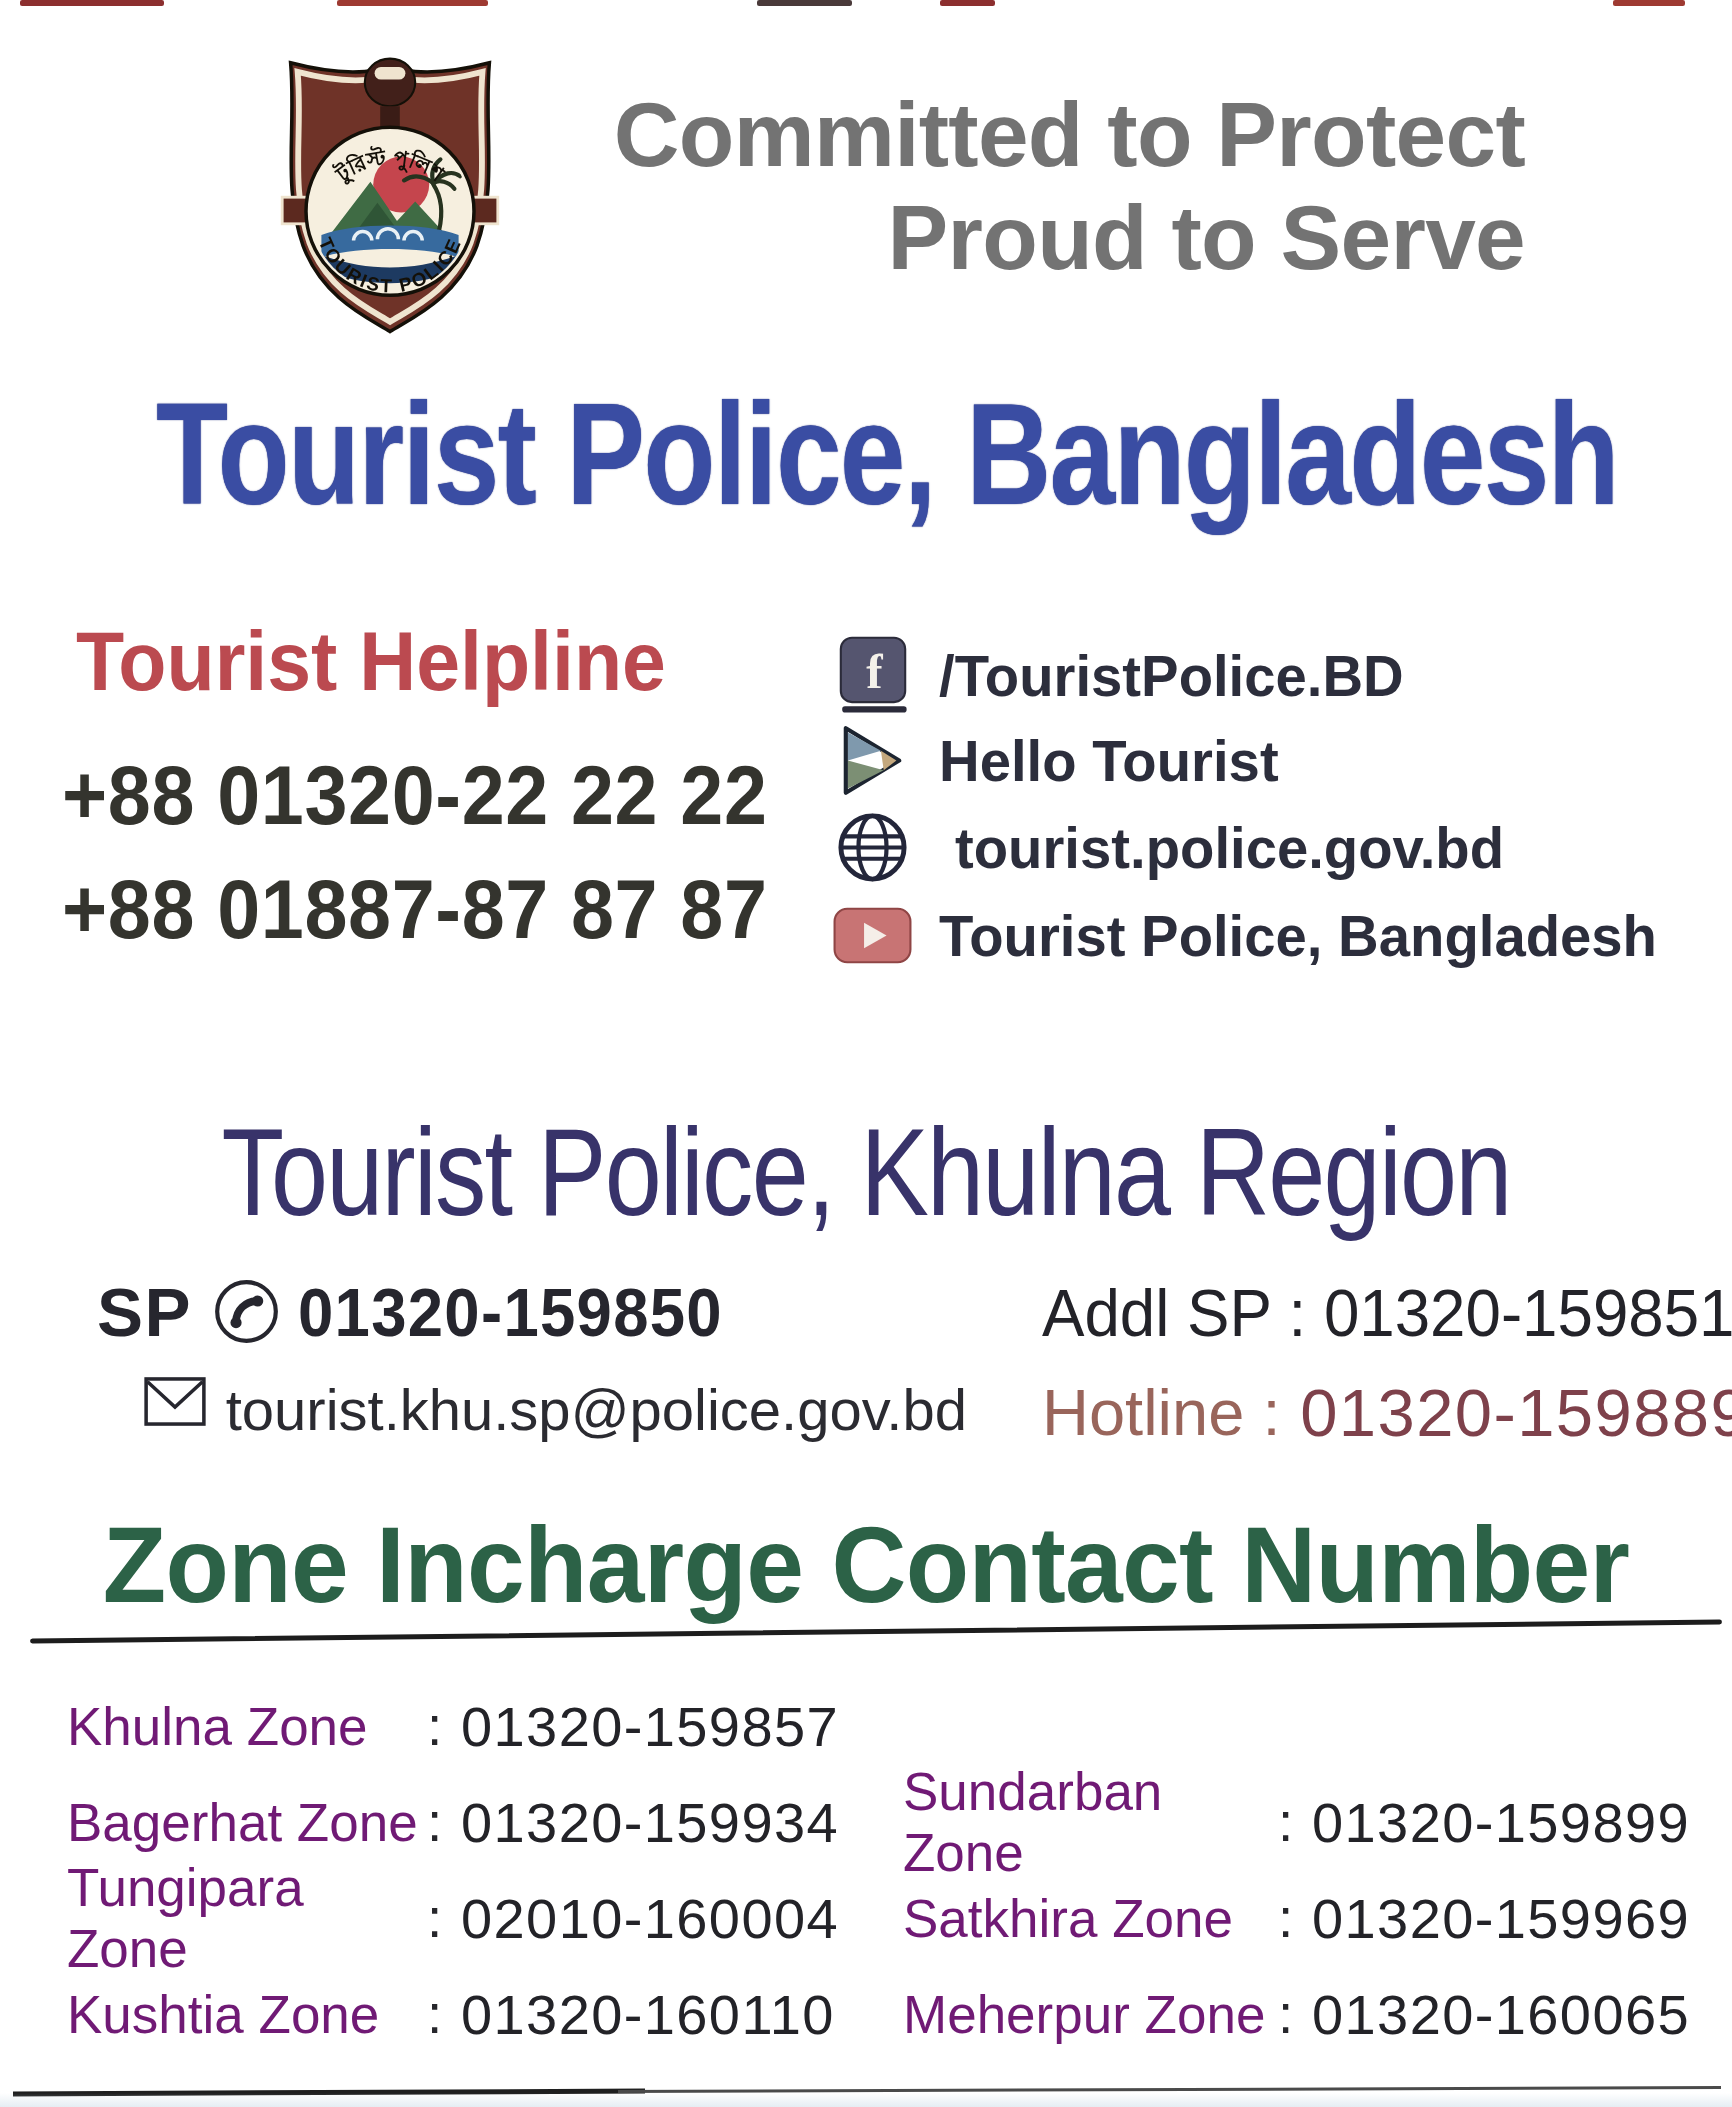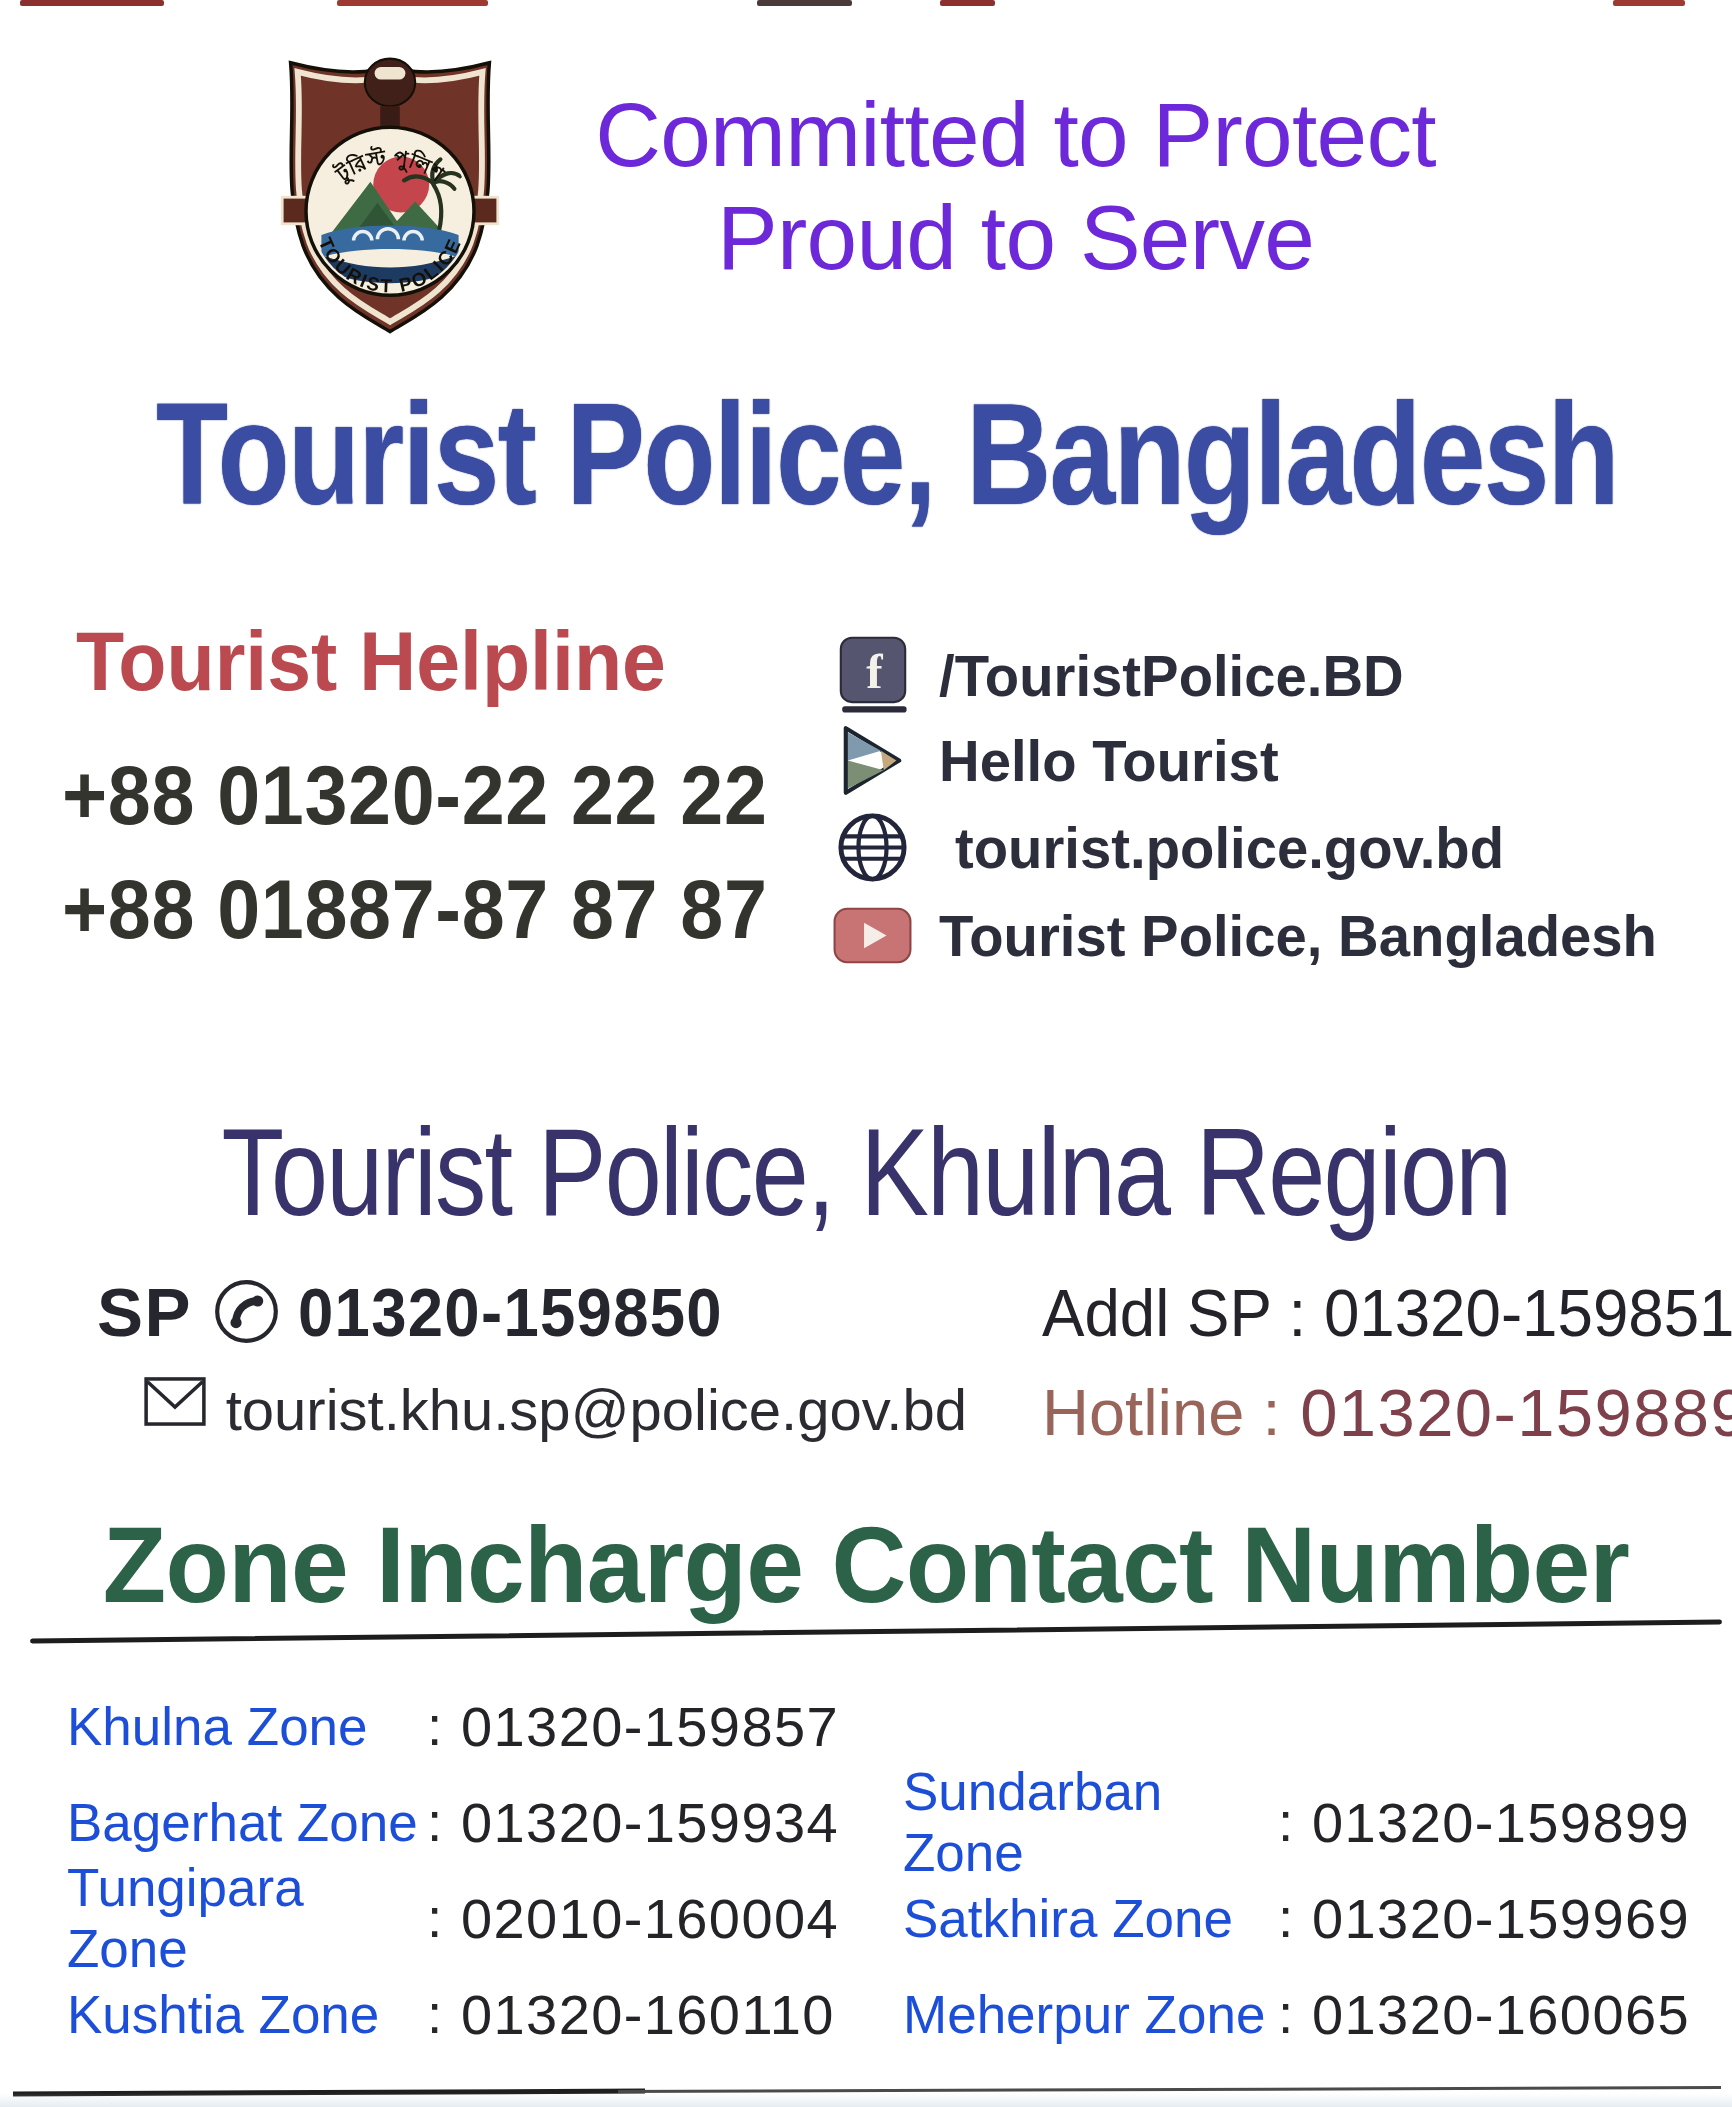--- a/index.html
+++ b/index.html
@@ -8,22 +8,22 @@
     font-family:"Liberation Sans",sans-serif;overflow:hidden;color:#222;
   }
   
   .dash{position:absolute;top:0;height:6.3px;border-radius:2.1px;}
   .bottom-line{position:absolute;background:#1f1f1f;}
   .bottom-wash{position:absolute;left:0;bottom:0;width:100%;height:15.5px;
     background:linear-gradient(to bottom,rgba(255,255,255,0),rgba(205,220,232,.55));}
   
   .logo{position:absolute;left:271px;top:46px;width:238px;height:294px;}
   
-  .tagline{position:absolute;left:506px;top:84px;width:1019px;text-align:center;
-    color:#6d28d9;font-size:91px;font-weight:400;letter-spacing:-0.7px;line-height:1.13;}
+  .tagline{position:absolute;left:506px;top:84px;width:1019px;text-align:right;
+    color:#737373;font-size:91px;font-weight:700;letter-spacing:-0.7px;line-height:1.13;}
   
   .main-title{position:absolute;left:0;top:383px;width:1732px;margin:0;text-align:center;
     color:#3a4da3;font-size:144px;font-weight:600;letter-spacing:-2.1px;line-height:1;
     transform:scaleX(.82);transform-origin:center;white-space:nowrap;
     text-shadow:0 0 1.4px #26307a;}
   
   .helpline-heading{position:absolute;left:76px;top:620px;margin:0;
     color:#bb4a50;font-size:83px;font-weight:600;letter-spacing:0;line-height:1;
     transform:scaleX(.95);transform-origin:left center;white-space:nowrap;}
   .helpline-num{position:absolute;left:62px;color:#34342e;font-size:84px;font-weight:700;
@@ -62,21 +62,21 @@
   .zone-heading{position:absolute;left:0;top:1512px;width:1732px;margin:0;text-align:center;
     color:#2c6247;font-size:107px;font-weight:600;letter-spacing:-0.7px;line-height:1;
     transform:scaleX(.97);transform-origin:center;white-space:nowrap;}
   .divider{position:absolute;left:29.5px;top:1629px;width:1692px;height:4.9px;background:#1d1d1d;
     transform:rotate(-.65deg);border-radius:2.8px;}
   .zones{position:absolute;left:67px;top:1678px;width:1658px;}
   .zrow{display:flex;align-items:center;height:96px;}
   .zcell{display:flex;align-items:center;}
   .zcell-l{width:836px;}
   .zcell-r{flex:1;}
-  .zlabel{font-size:53px;font-weight:500;color:#1d4ed8;letter-spacing:0;}
+  .zlabel{font-size:53px;font-weight:500;color:#701a75;letter-spacing:0;}
   .zcell-l .zlabel{width:360px;}
   .zcell-r .zlabel{width:375px;}
   .zcolon{font-size:55px;font-weight:500;color:#26262b;width:34px;}
   .znum{font-size:56px;font-weight:500;color:#232328;letter-spacing:1.4px;white-space:nowrap;}
 </style>
 </head>
 <body>
 
 <div class="page">
 

